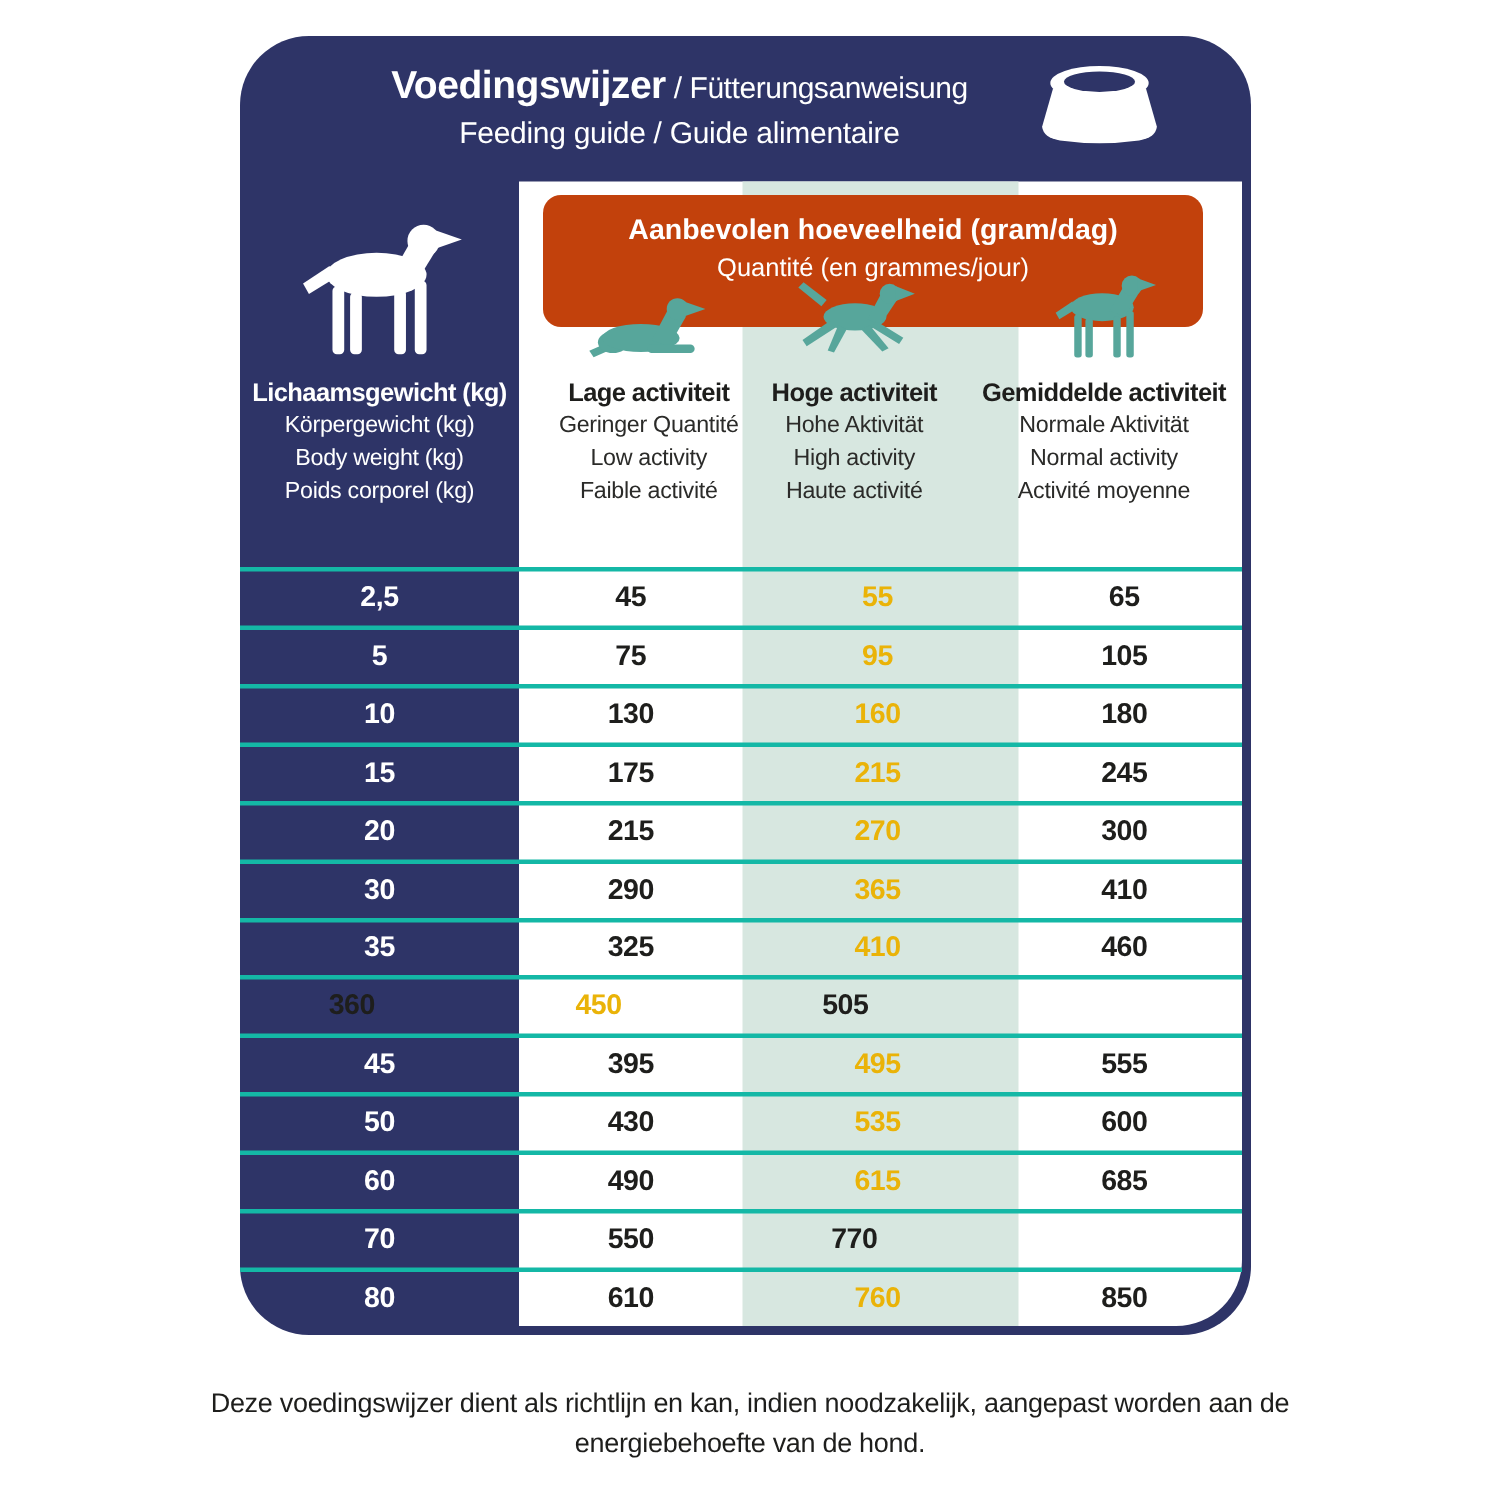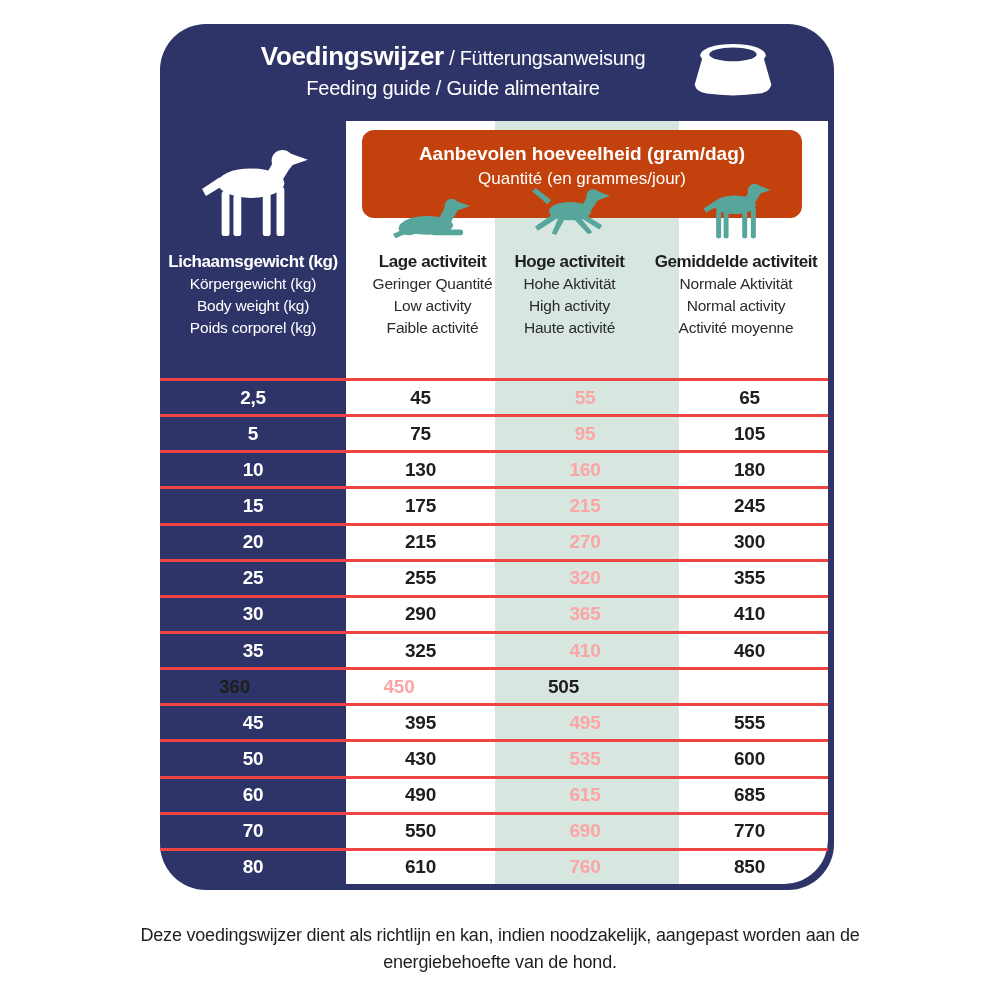--- a/index.html
+++ b/index.html
@@ -24,25 +24,25 @@
             padding-bottom:13px;box-sizing:border-box;}
   .col-head.cw{width:186px;color:#ffffff;}
   .col-head.c1{width:149px;color:#1e1e1c;padding-left:24px;}
   .col-head.c2{width:184px;color:#1e1e1c;}
   .col-head.c3{width:149px;color:#1e1e1c;}
   .head-bold{font-size:17px;font-weight:bold;line-height:23px;white-space:nowrap;letter-spacing:-0.4px;}
   .head-sub{font-size:15.5px;line-height:22px;white-space:nowrap;letter-spacing:-0.2px;color:inherit;}
   .col-head.c1 .head-sub,.col-head.c2 .head-sub,.col-head.c3 .head-sub{color:#2b2b29;}
   .dog-icon{margin-bottom:8px;}
   .rows{position:absolute;left:0;right:6px;top:354px;bottom:6px;display:flex;flex-direction:column;}
-  .row{flex:1;display:flex;border-top:3px solid #ef4444;align-items:center;}
+  .row{flex:1;display:flex;border-top:3px solid #14b8a6;align-items:center;}
   .cell{text-align:center;font-weight:bold;font-size:19px;letter-spacing:-0.3px;}
   .cell.cw{width:186px;color:#ffffff;}
   .cell.c1{width:149px;color:#1e1e1c;}
-  .cell.c2{width:180px;color:#fca5a5;}
+  .cell.c2{width:180px;color:#eab308;}
   .cell.c3{width:149px;color:#1e1e1c;}
   .footer{position:absolute;left:0;top:922px;width:1000px;text-align:center;
           color:#1e1e1c;font-size:18px;line-height:27px;letter-spacing:-0.2px;}
 </style>
 </head>
 <body>
 
 <div class="page">
   <div class="card">
 
@@ -172,26 +172,20 @@
           <div class="cell c2">215</div>
           <div class="cell c3">245</div>
         </div>
         <div class="row">
           <div class="cell cw">20</div>
           <div class="cell c1">215</div>
           <div class="cell c2">270</div>
           <div class="cell c3">300</div>
         </div>
         <div class="row">
-          <div class="cell cw">25</div>
-          <div class="cell c1">255</div>
-          <div class="cell c2">320</div>
-          <div class="cell c3">355</div>
-        </div>
-        <div class="row">
           <div class="cell cw">30</div>
           <div class="cell c1">290</div>
           <div class="cell c2">365</div>
           <div class="cell c3">410</div>
         </div>
         <div class="row">
           <div class="cell cw">35</div>
           <div class="cell c1">325</div>
           <div class="cell c2">410</div>
           <div class="cell c3">460</div>
@@ -215,21 +209,20 @@
         </div>
         <div class="row">
           <div class="cell cw">60</div>
           <div class="cell c1">490</div>
           <div class="cell c2">615</div>
           <div class="cell c3">685</div>
         </div>
         <div class="row">
           <div class="cell cw">70</div>
           <div class="cell c1">550</div>
-          <div class="cell c2">690</div>
           <div class="cell c3">770</div>
         </div>
         <div class="row">
           <div class="cell cw">80</div>
           <div class="cell c1">610</div>
           <div class="cell c2">760</div>
           <div class="cell c3">850</div>
         </div>
       </div>
   </div>

